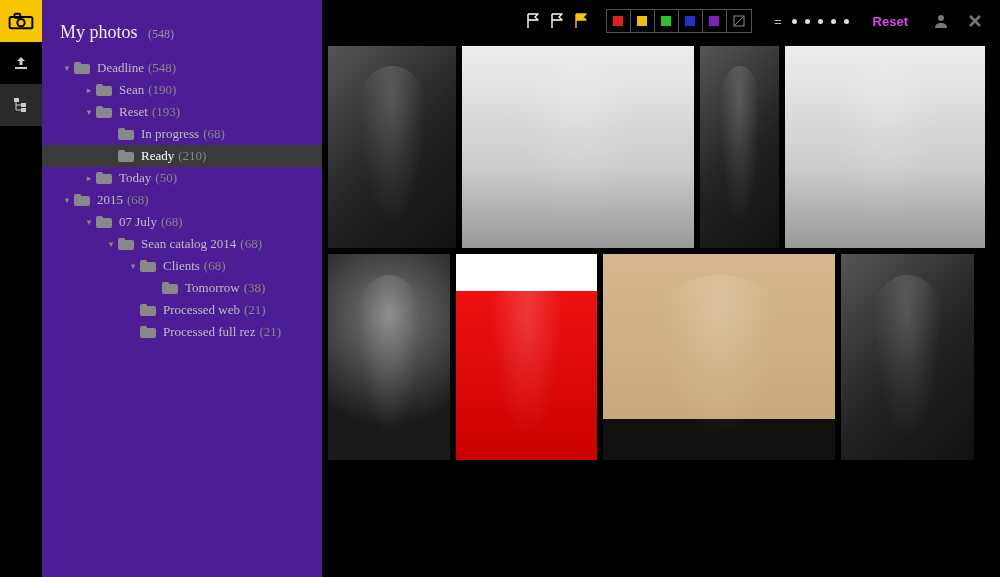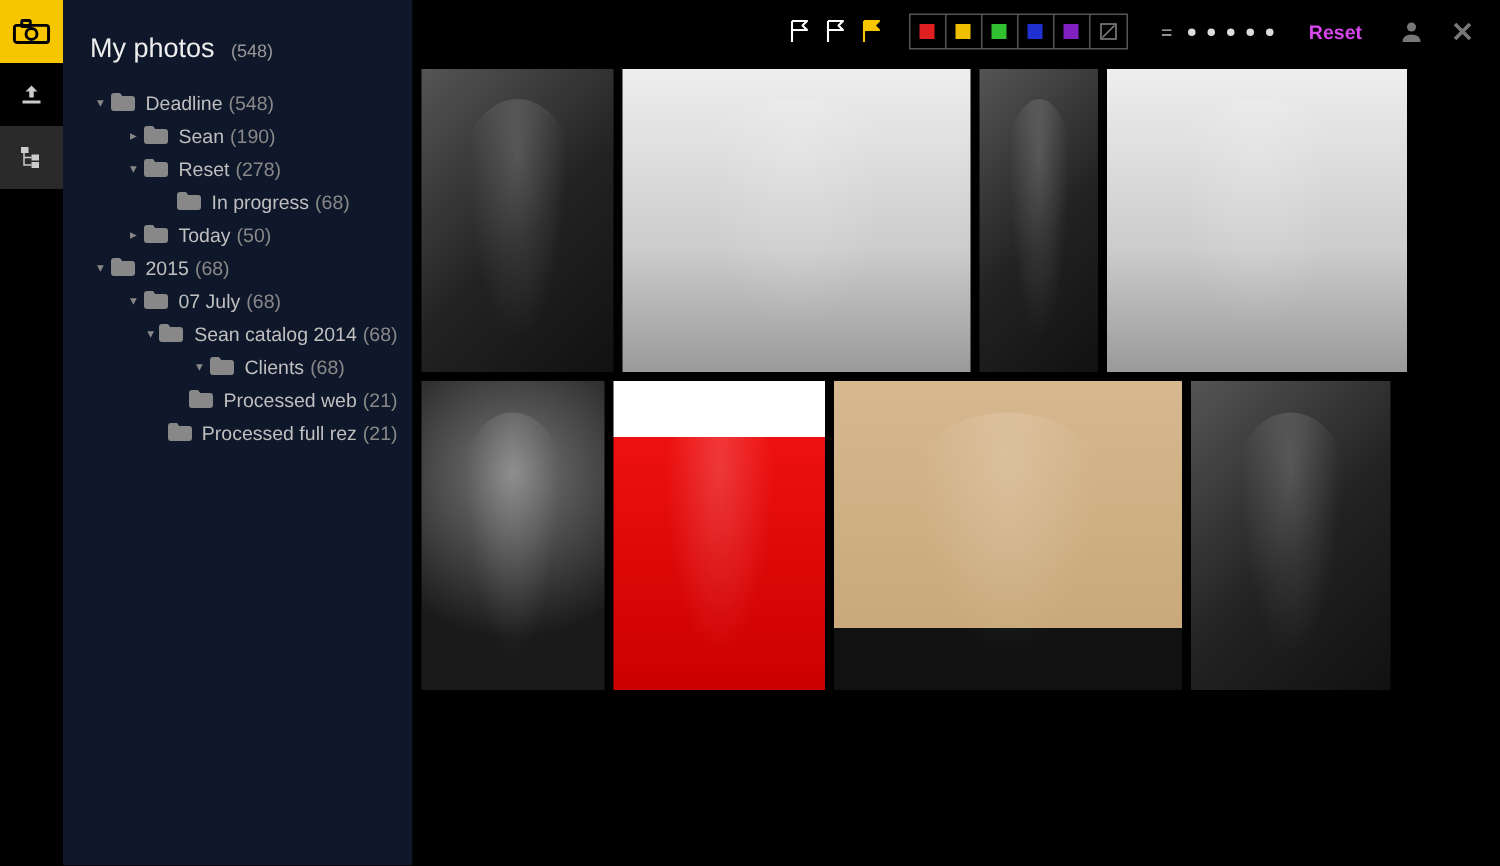--- a/index.html
+++ b/index.html
@@ -20,22 +20,22 @@
   display: flex; align-items: center; justify-content: center;
 }
 .logo svg { width: 26px; height: 18px; }
 .rail-btn {
   width: 42px; height: 42px;
   display: flex; align-items: center; justify-content: center;
   color: #bbb; cursor: pointer;
 }
 .rail-btn.active { background: #2a2a2a; }
 .sidebar {
-  width: 233px; background: #0f172a;
-  padding: 22px 0 0 0; overflow-y: auto;
+  width: 280px; background: #4c1d95;
+  padding: 22px 0 0 0; overflow-y: auto; font-family: Liberation Serif, serif;
 }
 .side-title {
   padding: 0 18px 14px 18px;
   font-size: 18px; font-weight: 300; color: #eee;
 }
 .side-title .count { font-size: 12px; color: #999; margin-left: 6px; }
 .tree-row {
   display: flex; align-items: center;
   height: 22px; padding-right: 10px;
   cursor: pointer; color: #bfbfbf;
@@ -167,30 +167,39 @@
         <span class="row-label">Sean</span>
         <span class="row-count"> (190)</span>
       </div>
       <div class="tree-row">
         <span class="indent" style="width:40px"></span>
         <span class="arrow">▾</span>
         <svg class="folder-ic" viewBox="0 0 16 12">
           <path d="M0 2 Q0 0 2 0 L6 0 L7.5 2 L14 2 Q16 2 16 4 L16 10 Q16 12 14 12 L2 12 Q0 12 0 10 Z" fill="#888"></path>
         </svg>
         <span class="row-label">Reset</span>
-        <span class="row-count"> (278)</span>
+        <span class="row-count"> (193)</span>
       </div>
       <div class="tree-row">
         <span class="indent" style="width:62px"></span>
         <span class="arrow"></span>
         <svg class="folder-ic" viewBox="0 0 16 12">
           <path d="M0 2 Q0 0 2 0 L6 0 L7.5 2 L14 2 Q16 2 16 4 L16 10 Q16 12 14 12 L2 12 Q0 12 0 10 Z" fill="#888"></path>
         </svg>
         <span class="row-label">In progress</span>
         <span class="row-count"> (68)</span>
+      </div>
+      <div class="tree-row selected">
+        <span class="indent" style="width:62px"></span>
+        <span class="arrow"></span>
+        <svg class="folder-ic" viewBox="0 0 16 12">
+          <path d="M0 2 Q0 0 2 0 L6 0 L7.5 2 L14 2 Q16 2 16 4 L16 10 Q16 12 14 12 L2 12 Q0 12 0 10 Z" fill="#888"></path>
+        </svg>
+        <span class="row-label">Ready</span>
+        <span class="row-count"> (210)</span>
       </div>
       <div class="tree-row">
         <span class="indent" style="width:40px"></span>
         <span class="arrow">▸</span>
         <svg class="folder-ic" viewBox="0 0 16 12">
           <path d="M0 2 Q0 0 2 0 L6 0 L7.5 2 L14 2 Q16 2 16 4 L16 10 Q16 12 14 12 L2 12 Q0 12 0 10 Z" fill="#888"></path>
         </svg>
         <span class="row-label">Today</span>
         <span class="row-count"> (50)</span>
       </div>
@@ -222,20 +231,29 @@
         <span class="row-count"> (68)</span>
       </div>
       <div class="tree-row">
         <span class="indent" style="width:84px"></span>
         <span class="arrow">▾</span>
         <svg class="folder-ic" viewBox="0 0 16 12">
           <path d="M0 2 Q0 0 2 0 L6 0 L7.5 2 L14 2 Q16 2 16 4 L16 10 Q16 12 14 12 L2 12 Q0 12 0 10 Z" fill="#888"></path>
         </svg>
         <span class="row-label">Clients</span>
         <span class="row-count"> (68)</span>
+      </div>
+      <div class="tree-row">
+        <span class="indent" style="width:106px"></span>
+        <span class="arrow"></span>
+        <svg class="folder-ic" viewBox="0 0 16 12">
+          <path d="M0 2 Q0 0 2 0 L6 0 L7.5 2 L14 2 Q16 2 16 4 L16 10 Q16 12 14 12 L2 12 Q0 12 0 10 Z" fill="#888"></path>
+        </svg>
+        <span class="row-label">Tomorrow</span>
+        <span class="row-count"> (38)</span>
       </div>
       <div class="tree-row">
         <span class="indent" style="width:84px"></span>
         <span class="arrow"></span>
         <svg class="folder-ic" viewBox="0 0 16 12">
           <path d="M0 2 Q0 0 2 0 L6 0 L7.5 2 L14 2 Q16 2 16 4 L16 10 Q16 12 14 12 L2 12 Q0 12 0 10 Z" fill="#888"></path>
         </svg>
         <span class="row-label">Processed web</span>
         <span class="row-count"> (21)</span>
       </div>

